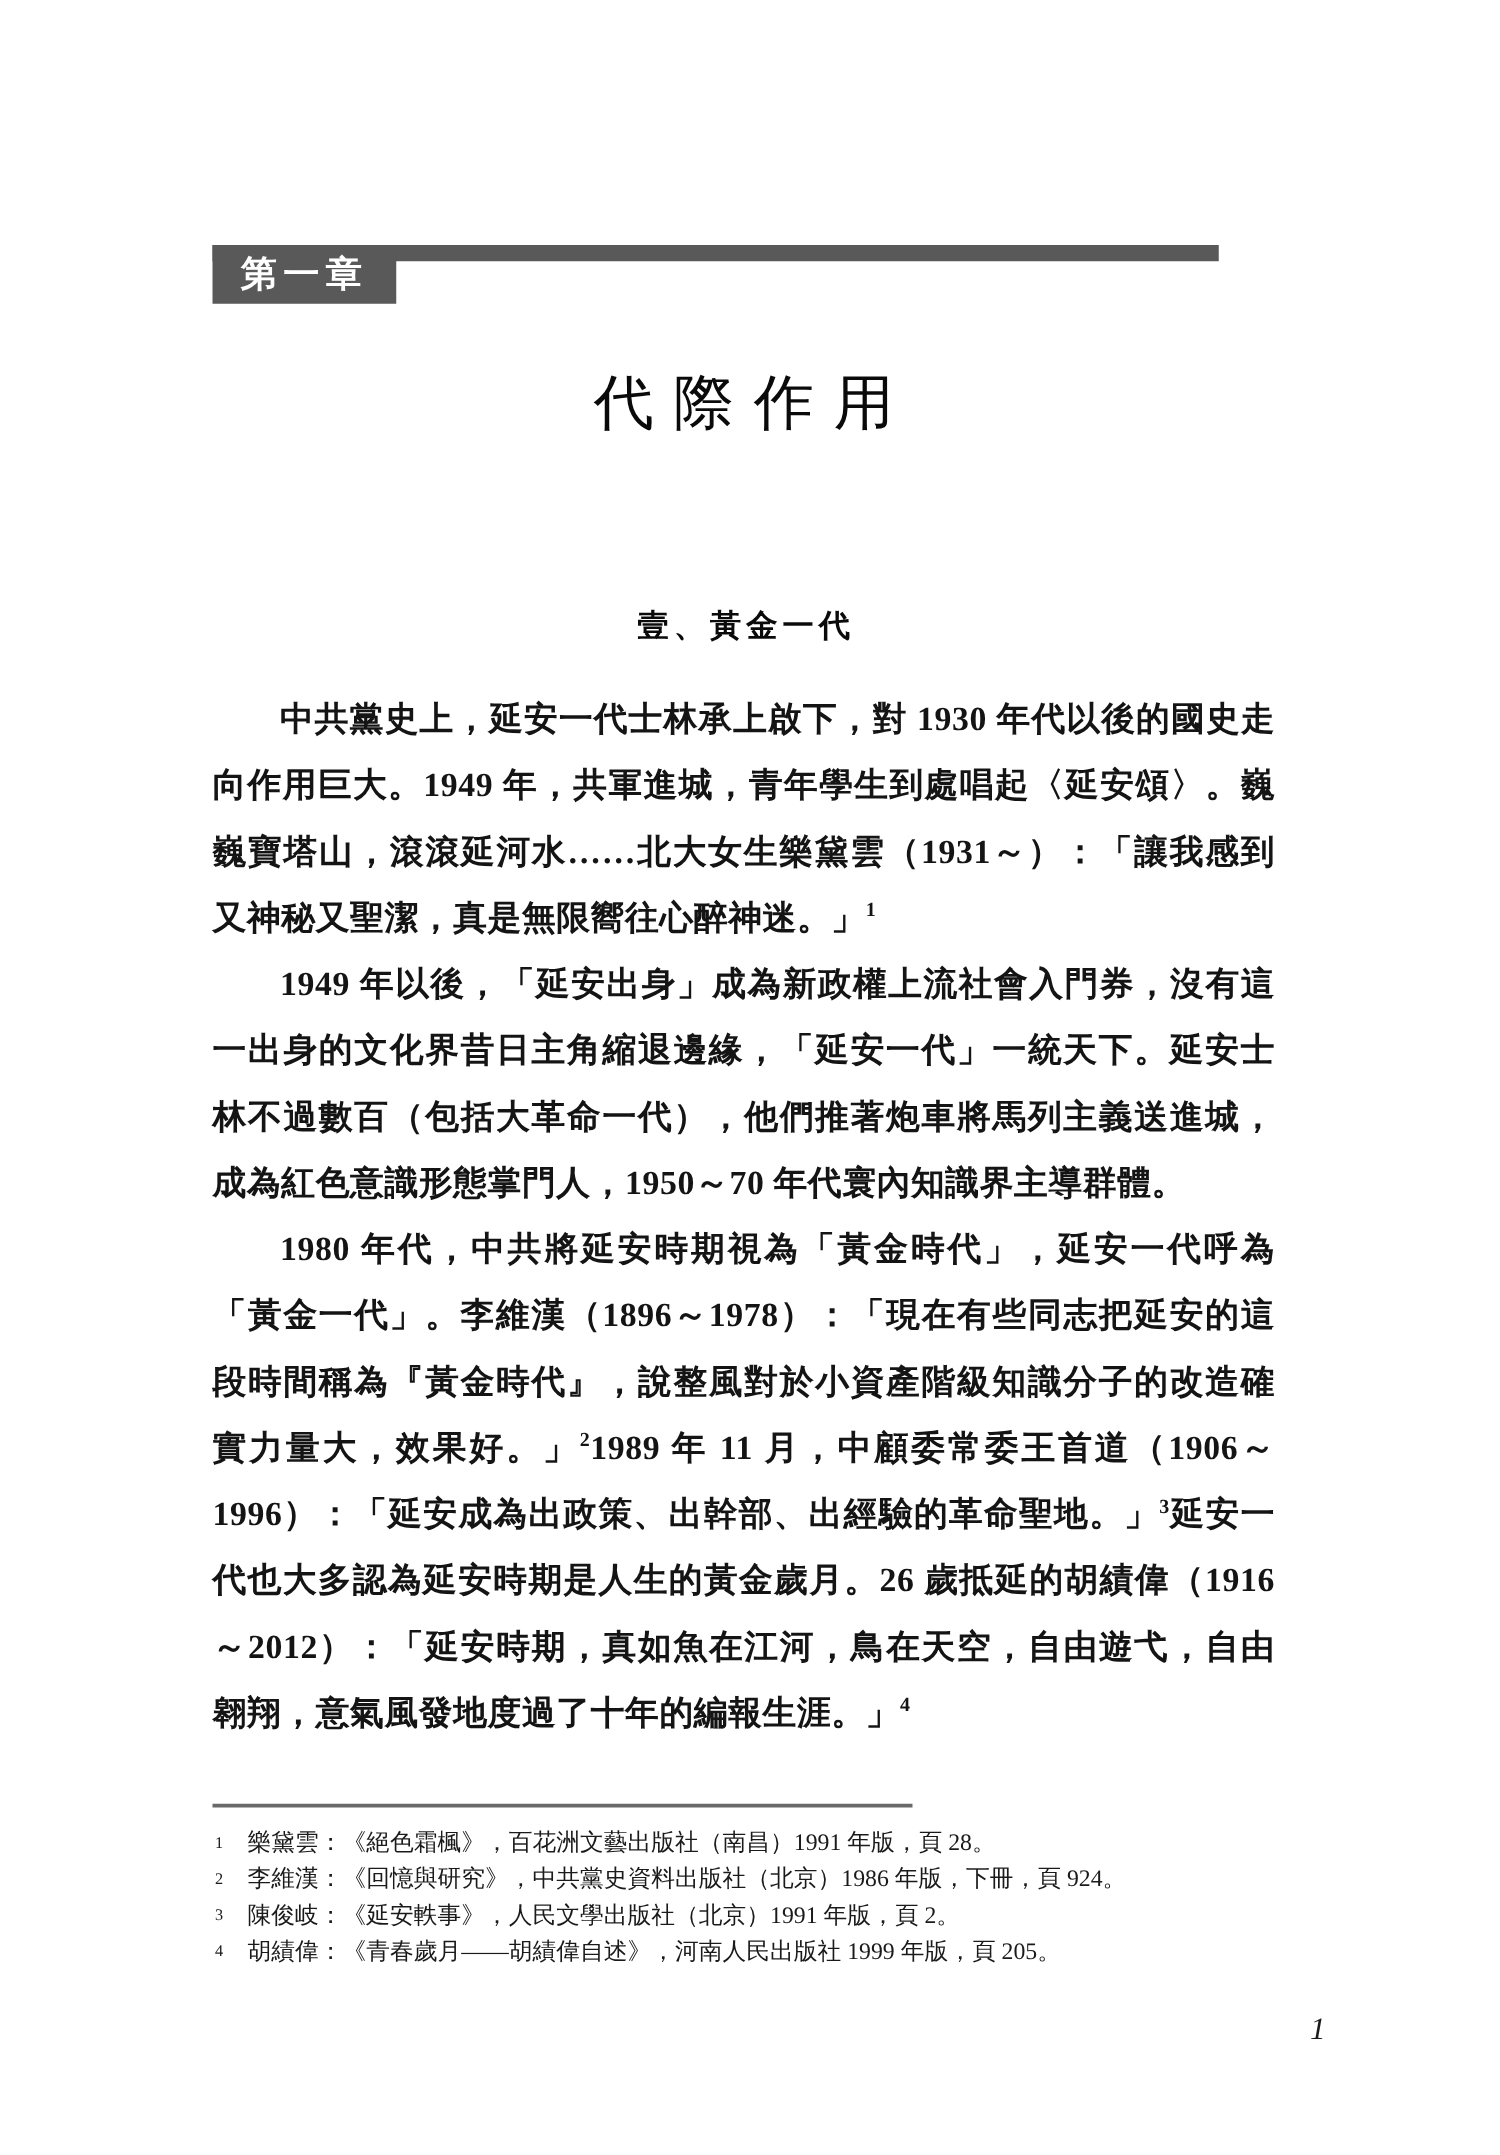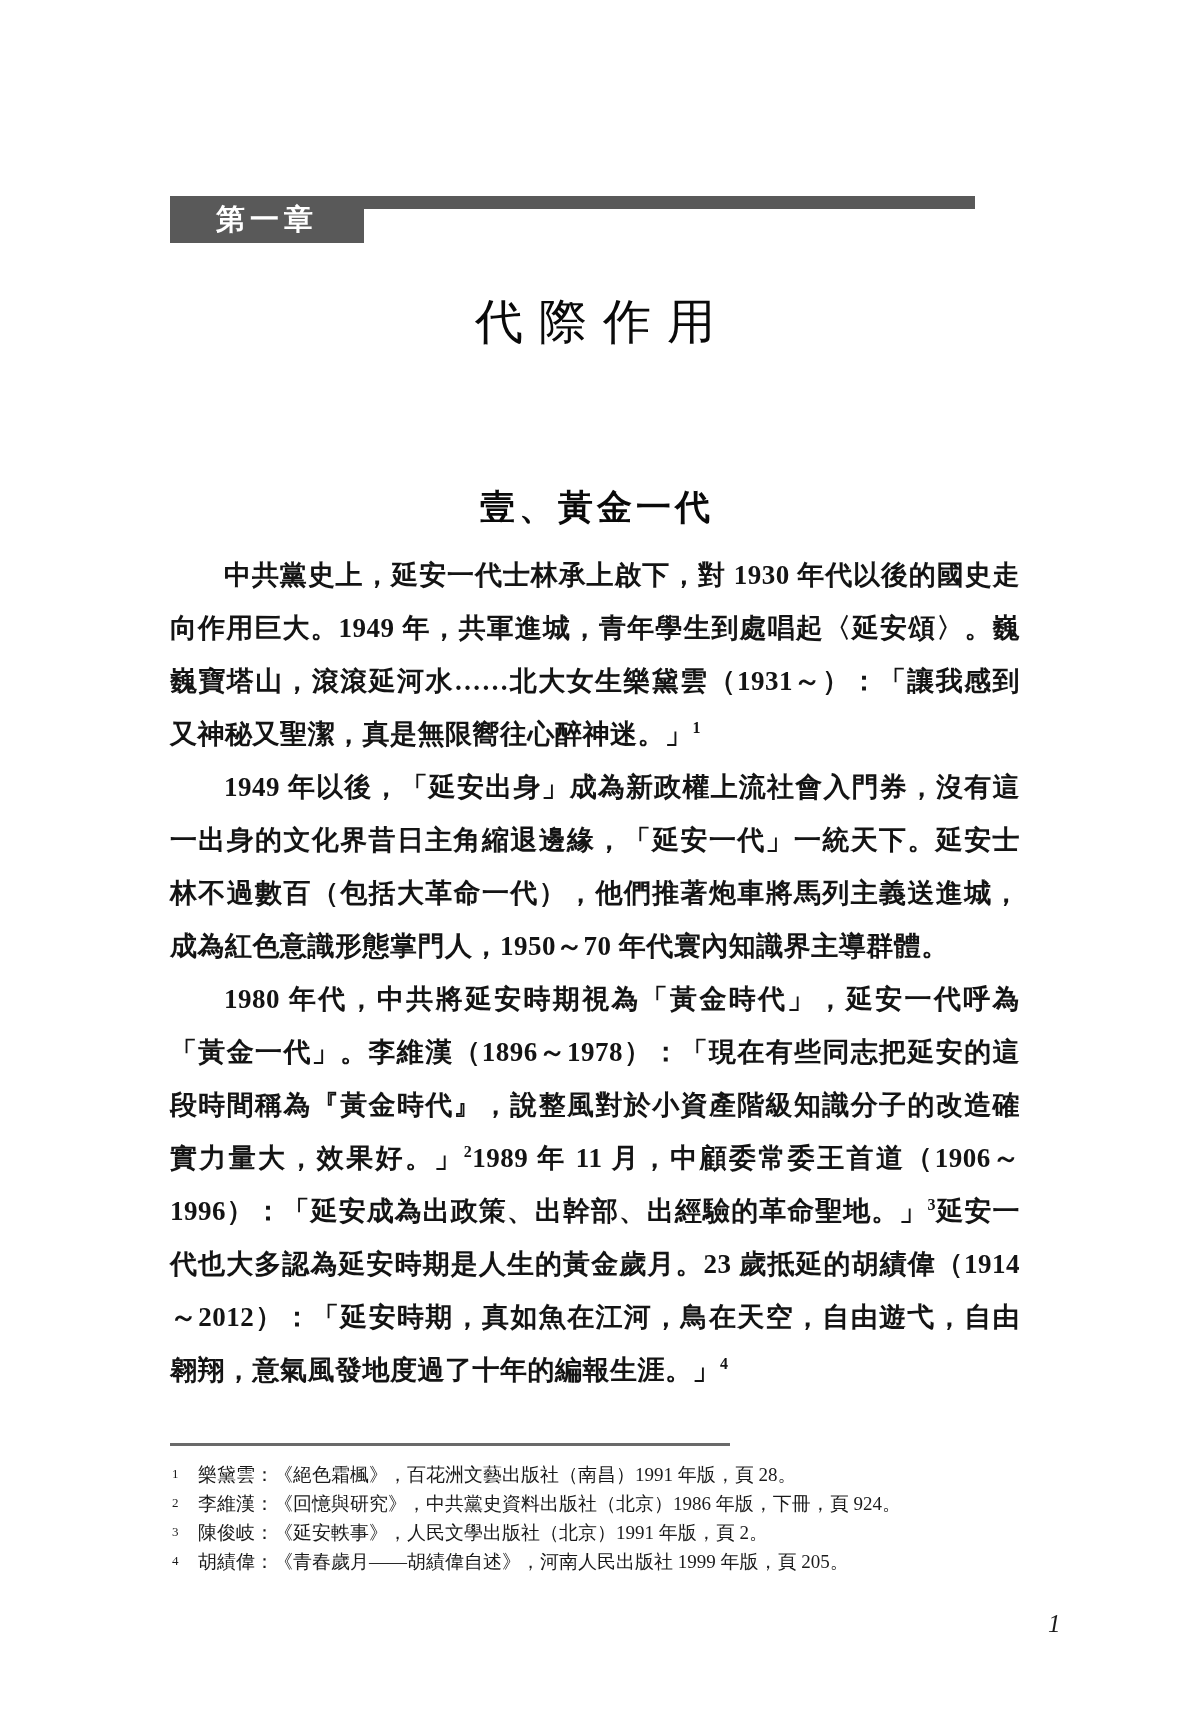--- a/index.html
+++ b/index.html
@@ -17,21 +17,21 @@
   
   .chapter-bar {
     position: absolute;
     left: 170px; top: 196px;
     width: 805px; height: 13px;
     background: #595959;
   }
   .chapter-box {
     position: absolute;
     left: 170px; top: 196px;
-    width: 194px; height: 47px;
+    width: 147px; height: 47px;
     background: #595959;
     color: #ffffff;
     font-family: "Liberation Sans", "DejaVu Sans", sans-serif;
     font-weight: bold;
     font-size: 29px;
     letter-spacing: 5px;
     display: flex;
     align-items: center;
     justify-content: center;
   }
@@ -51,21 +51,21 @@
     color: #0a0a0a;
   }
   .section-heading {
     position: absolute;
     left: 170px; top: 484px;
     width: 850px;
     margin: 0;
     text-align: center;
     font-family: "Liberation Sans", "DejaVu Sans", sans-serif;
     font-weight: bold;
-    font-size: 35px;
+    font-size: 25px;
     letter-spacing: 4px;
     text-indent: 4px;
     color: #0a0a0a;
   }
 
   
   .body-text {
     position: absolute;
     left: 170px; top: 549px;
     width: 850px;
@@ -133,21 +133,21 @@
       <span>第一章</span>
     </div>
 
   <h1 class="chapter-title">代際作用</h1>
 
   <h2 class="section-heading">壹、黃金一代</h2>
 
   <div class="body-text">
     <p><span>中共黨史上，延安一代士林承上啟下，對 1930 年代以後的國史走向作用巨大。1949 年，共軍進城，青年學生到處唱起〈延安頌〉。巍巍寶塔山，滾滾延河水……北大女生樂黛雲（1931～）：「讓我感到又神秘又聖潔，真是無限嚮往心醉神迷。」</span><sup>1</sup></p>
     <p><span>1949 年以後，「延安出身」成為新政權上流社會入門券，沒有這一出身的文化界昔日主角縮退邊緣，「延安一代」一統天下。延安士林不過數百（包括大革命一代），他們推著炮車將馬列主義送進城，成為紅色意識形態掌門人，1950～70 年代寰內知識界主導群體。</span></p>
-    <p><span>1980 年代，中共將延安時期視為「黃金時代」，延安一代呼為「黃金一代」。李維漢（1896～1978）：「現在有些同志把延安的這段時間稱為『黃金時代』，說整風對於小資產階級知識分子的改造確實力量大，效果好。」</span><sup>2</sup><span>1989 年 11 月，中顧委常委王首道（1906～1996）：「延安成為出政策、出幹部、出經驗的革命聖地。」</span><sup>3</sup><span>延安一代也大多認為延安時期是人生的黃金歲月。23 歲抵延的胡績偉（1914～2012）：「延安時期，真如魚在江河，鳥在天空，自由遊弋，自由翱翔，意氣風發地度過了十年的編報生涯。」</span><sup>4</sup></p>
+    <p><span>1980 年代，中共將延安時期視為「黃金時代」，延安一代呼為「黃金一代」。李維漢（1896～1978）：「現在有些同志把延安的這段時間稱為『黃金時代』，說整風對於小資產階級知識分子的改造確實力量大，效果好。」</span><sup>2</sup><span>1989 年 11 月，中顧委常委王首道（1906～1996）：「延安成為出政策、出幹部、出經驗的革命聖地。」</span><sup>3</sup><span>延安一代也大多認為延安時期是人生的黃金歲月。26 歲抵延的胡績偉（1916～2012）：「延安時期，真如魚在江河，鳥在天空，自由遊弋，自由翱翔，意氣風發地度過了十年的編報生涯。」</span><sup>4</sup></p>
   </div>
 
   <div class="footnotes">
     <div class="fn-rule"></div>
     <div class="footnote">
       <span class="fn-num">1</span>
       <span class="fn-text">樂黛雲：《絕色霜楓》，百花洲文藝出版社（南昌）1991 年版，頁 28。</span>
     </div>
     <div class="footnote">
       <span class="fn-num">2</span>

